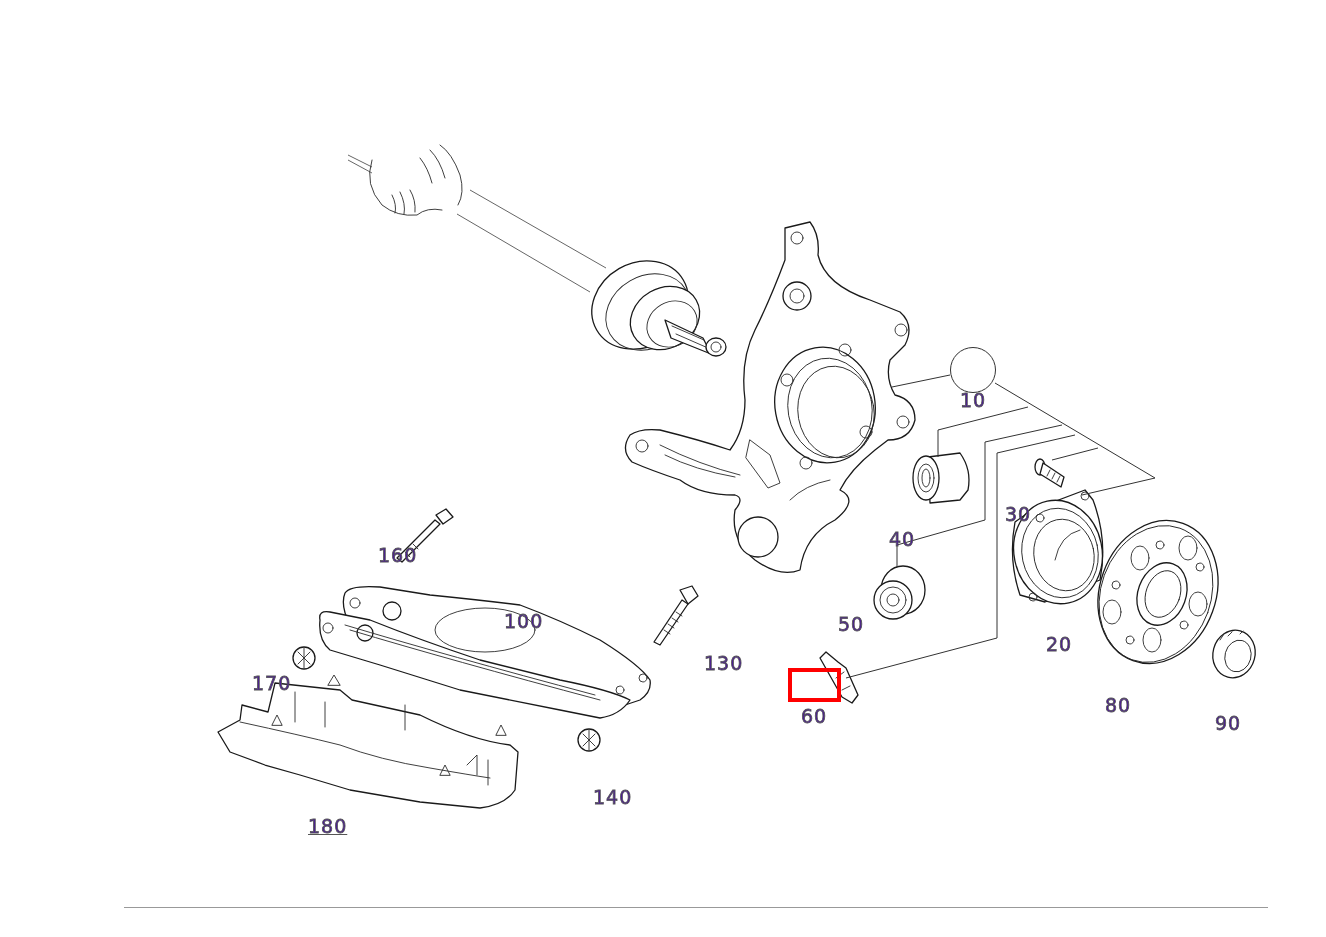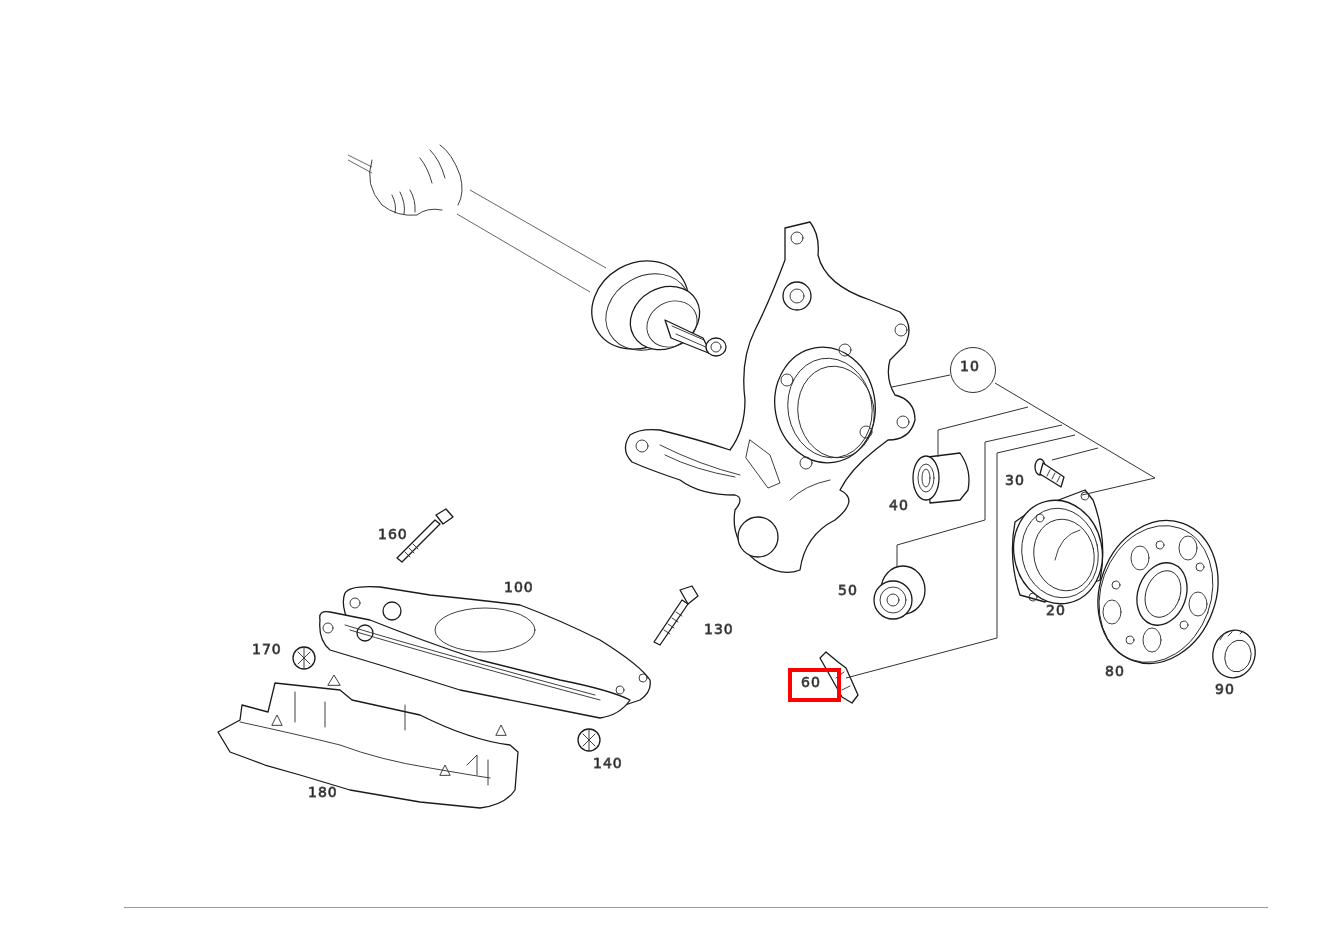--- a/index.html
+++ b/index.html
@@ -3,23 +3,23 @@
 <meta charset="utf-8">
 <style>
   html, body { margin: 0; padding: 0; background: #ffffff; }
   body { width: 1326px; height: 937px; position: relative; overflow: hidden;
          font-family: "DejaVu Sans", sans-serif; }
   #drawing { position: absolute; left: 0; top: 0; width: 1326px; height: 937px; }
   .part { fill: #ffffff; stroke: #1a1a1a; stroke-width: 1.3; stroke-linejoin: round; stroke-linecap: round; }
   .part-thin { fill: none; stroke: #2a2a2a; stroke-width: 0.9; stroke-linecap: round; }
   .shaft { fill: none; stroke: #555; stroke-width: 0.9; }
   .leader { fill: none; stroke: #333; stroke-width: 1; }
-  .callout { position: absolute; font-size: 14px; color: #000000; letter-spacing: 1px;
+  .callout { position: absolute; font-size: 19px; color: #4c1d95; letter-spacing: 1px;
              -webkit-text-stroke: 0.8px #555; font-family: "DejaVu Sans", sans-serif;
-             line-height: 1; cursor: pointer; }
+             line-height: 1; cursor: pointer; margin-top: 32px; }
   .bubble { position: absolute; width: 46px; height: 46px; border: 1.2px solid #333;
             border-radius: 50%; background: #fff; box-sizing: border-box; }
   .highlight { position: absolute; border: 4px solid #ff0000; box-sizing: border-box; }
   .footer-rule { position: absolute; left: 124px; top: 907px; width: 1144px; height: 0;
                  border-top: 1.5px solid #999; }
 </style>
 </head>
 <body>
 
 <div id="page">
@@ -186,21 +186,21 @@
 <span class="callout" style="left:1046px; top:603px;">20</span>
 <span class="callout" style="left:1005px; top:473px;">30</span>
 <span class="callout" style="left:889px; top:498px;">40</span>
 <span class="callout" style="left:838px; top:583px;">50</span>
 <span class="callout" style="left:801px; top:675px;text-align:center;">60</span>
 <span class="callout" style="left:1105px; top:664px;">80</span>
 <span class="callout" style="left:1215px; top:682px;">90</span>
 <span class="callout" style="left:504px; top:580px;">100</span>
 <span class="callout" style="left:704px; top:622px;">130</span>
 <span class="callout" style="left:593px; top:756px;">140</span>
-<span class="callout" style="left:378px; top:527px;">160</span>
+<span class="callout" style="left:378px; top:514px;">160</span>
 <span class="callout" style="left:252px; top:642px;">170</span>
-<span class="callout" style="left:308px; top:785px;">180</span>
+<span class="callout" style="left:308px; top:785px;text-decoration:underline;">180</span>
 
 <div class="highlight" style="left:788px; top:668px; width:53px; height:34px;"></div>
 
 <div class="footer-rule"></div>
 
 </div>
 
 </body></html>

